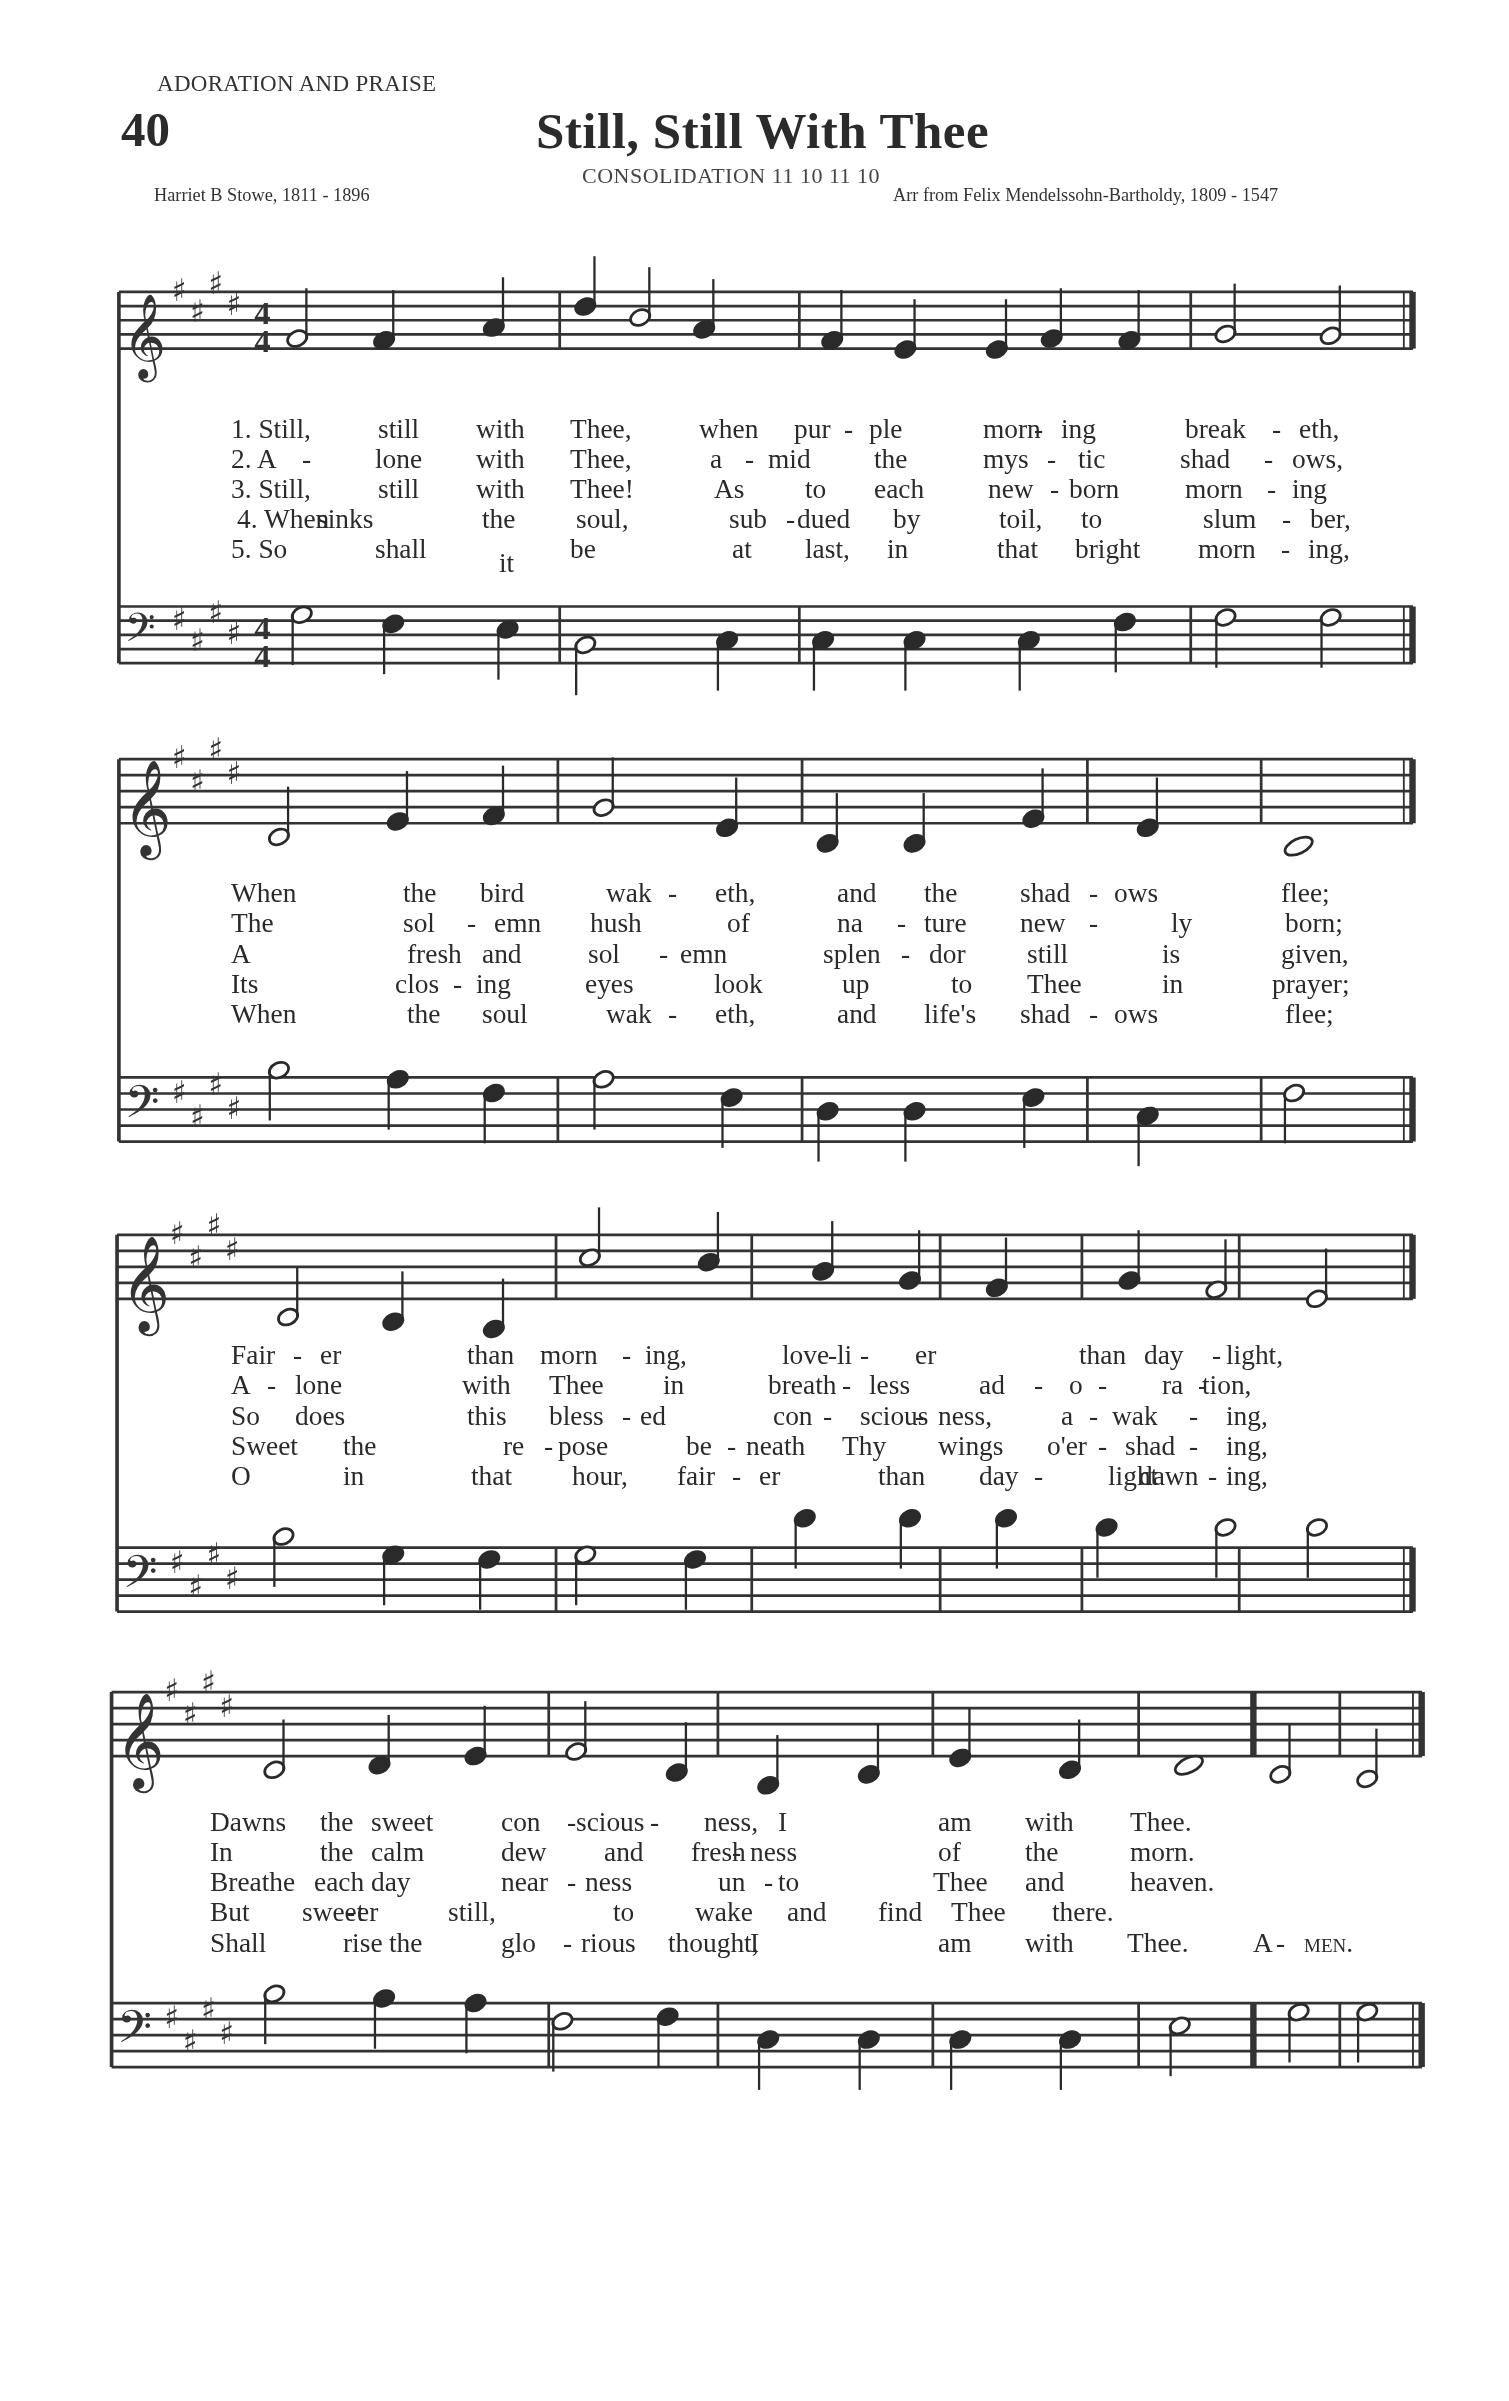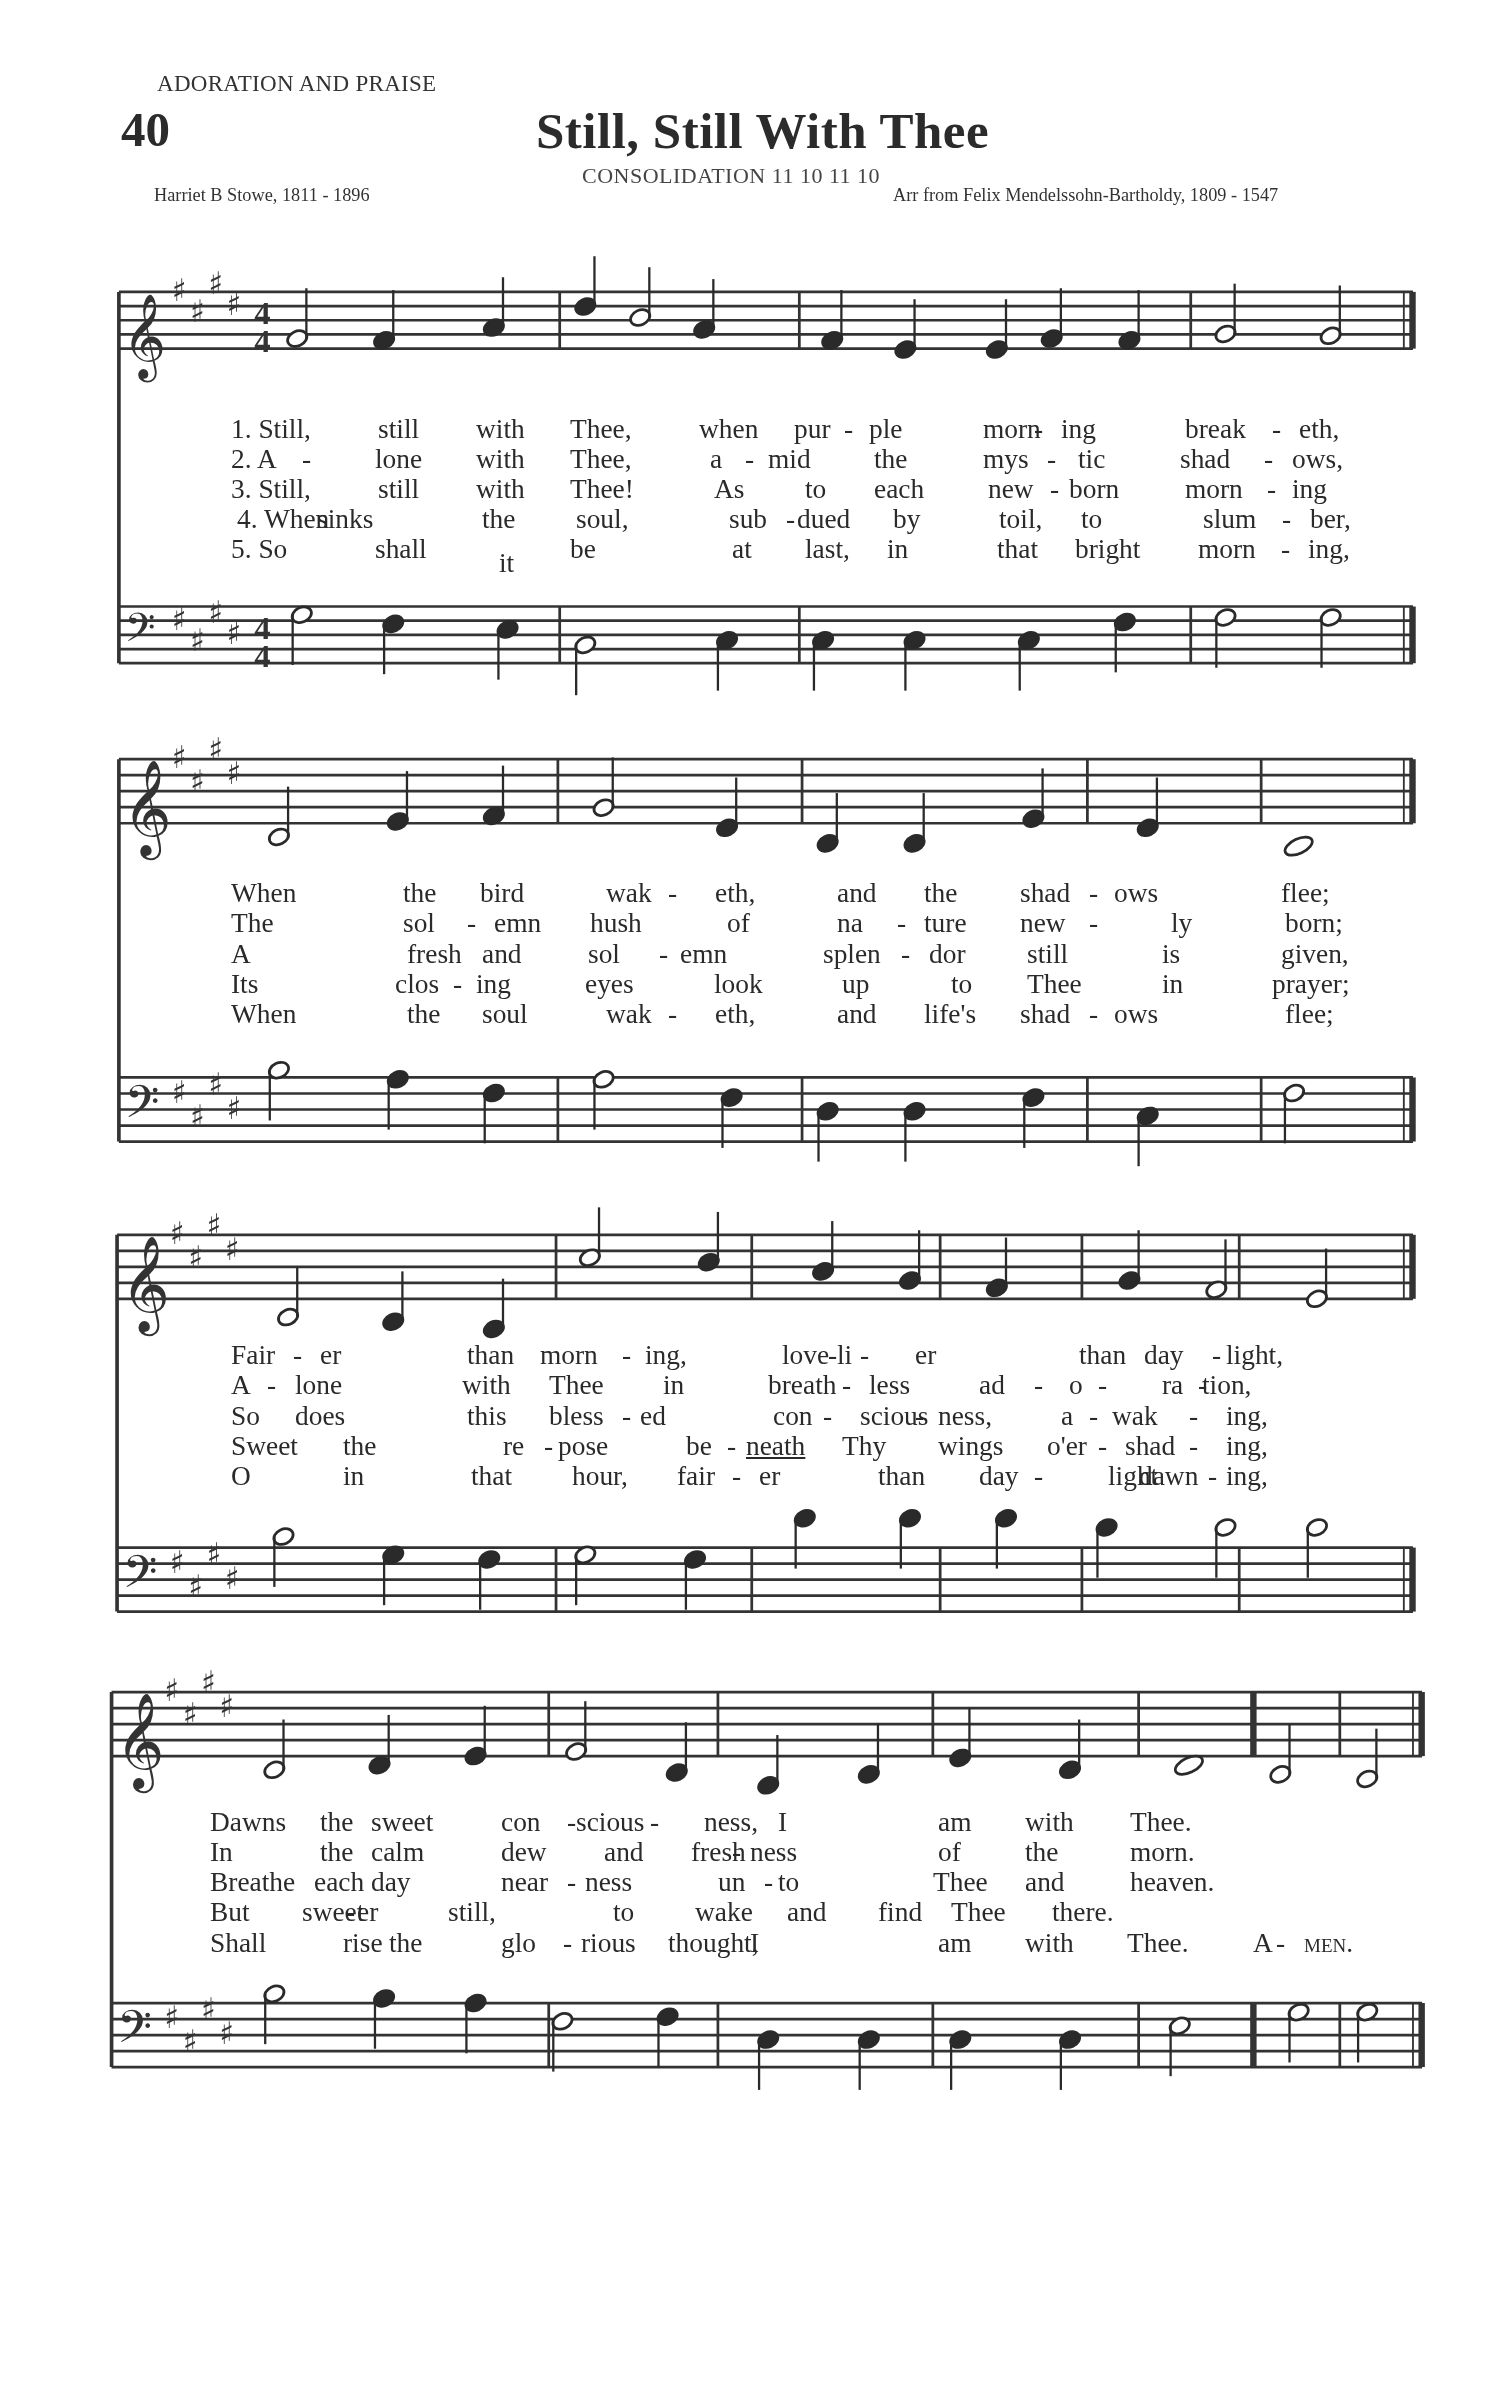--- a/index.html
+++ b/index.html
@@ -634,21 +634,21 @@
       <span class="syl" style="left: 1226px;">ing,</span>
     </div>
     <div class="lyric-line" style="top: 1431px;">
       <span class="syl" style="left: 231px;">Sweet</span>
       <span class="syl" style="left: 343px;">the</span>
       <span class="syl" style="left: 503px;">re</span>
       <span class="syl" style="left: 544px;">-</span>
       <span class="syl" style="left: 558px;">pose</span>
       <span class="syl" style="left: 686px;">be</span>
       <span class="syl" style="left: 727px;">-</span>
-      <span class="syl" style="left: 746px; text-decoration: underline;">neath</span>
+      <span class="syl" style="left: 746px;">neath</span>
       <span class="syl" style="left: 842px; text-align: center;">Thy</span>
       <span class="syl" style="left: 938px;">wings</span>
       <span class="syl" style="left: 1047px;">o'er</span>
       <span class="syl" style="left: 1098px;">-</span>
       <span class="syl" style="left: 1125px;">shad</span>
       <span class="syl" style="left: 1189px;">-</span>
       <span class="syl" style="left: 1226px;">ing,</span>
     </div>
     <div class="lyric-line" style="top: 1461px;">
       <span class="syl" style="left: 231px;">O</span>

